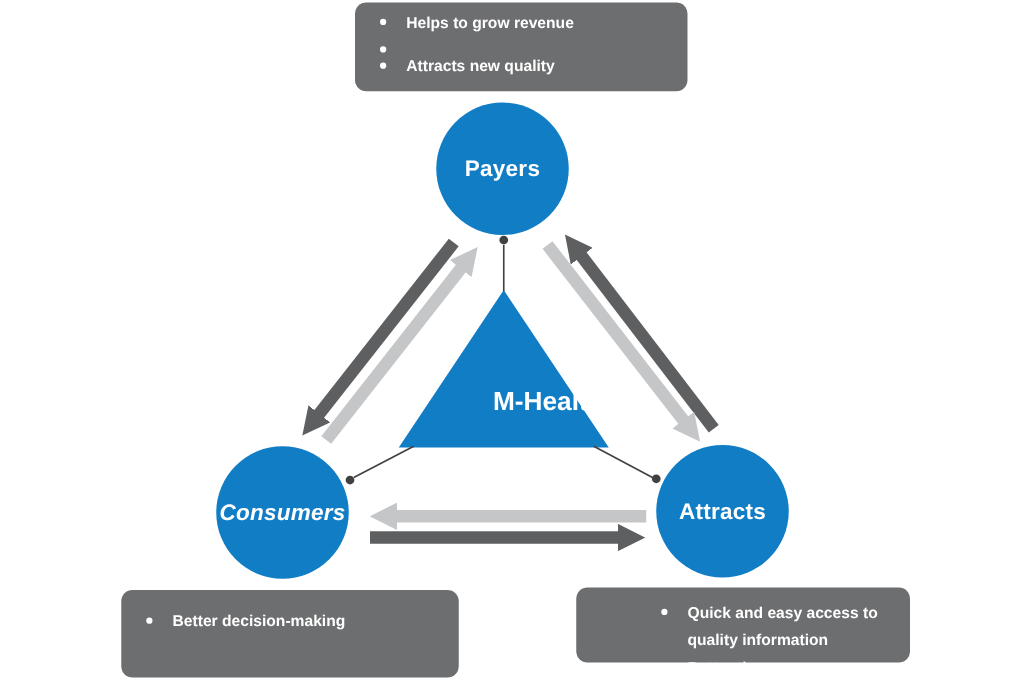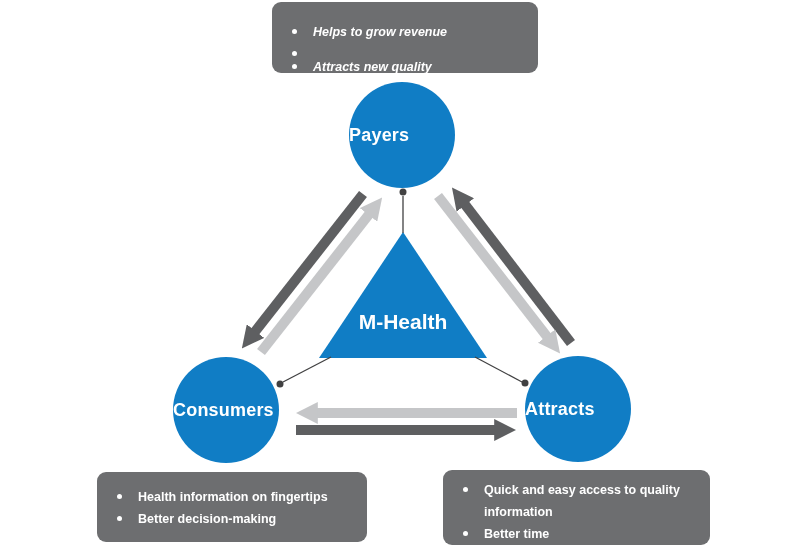--- a/index.html
+++ b/index.html
@@ -17,33 +17,33 @@
     background:#ffffff;
     overflow:hidden;
   }
   .layer{position:absolute;left:0;top:0;width:811px;height:547px;}
   
   .node{
     position:absolute;
     width:106px;height:106px;
     border-radius:50%;
     background:var(--node-blue,#107dc5);
-    display:flex;align-items:center;justify-content:flex-start;
+    display:flex;align-items:center;justify-content:center;
   }
   .node span{
     color:#ffffff;font-weight:bold;font-size:18px;letter-spacing:0.2px;
     white-space:nowrap;
   }
   .node-payers{left:349px;top:82px;}
-  .node-consumers{left:173px;top:357px;}
+  .node-consumers{left:173px;top:357px;font-style:italic;}
   .node-providers{left:525px;top:356px;}
   
   .tri-label{
     position:absolute;left:323px;top:310px;width:160px;
-    text-align:center;color:#ffffff;font-weight:bold;font-size:21px;
+    text-align:right;color:#ffffff;font-weight:bold;font-size:21px;
   }
   
   .callout{
     position:absolute;
     background:var(--callout-gray,#6d6e70);
     border-radius:9px;
     color:#ffffff;
     box-sizing:border-box;
   }
   .callout ul{
@@ -52,23 +52,23 @@
   .callout li{
     display:flex;align-items:flex-start;
     font-size:12.5px;font-weight:bold;line-height:22px;
   }
   .callout .dot{
     flex:0 0 auto;
     width:5px;height:5px;border-radius:50%;
     background:#ffffff;
     margin:8px 16px 0 20px;
   }
-  .callout-top{left:272px;top:2px;width:266px;height:71px;padding-top:19px;font-style:italic;}
+  .callout-top{left:284px;top:2px;width:266px;height:71px;padding-top:5px;}
   .callout-bl{left:97px;top:472px;width:270px;height:70px;padding-top:14px;}
-  .callout-br{left:443px;top:470px;width:267px;height:75px;padding-top:9px;}
+  .callout-br{left:461px;top:470px;width:267px;height:60px;padding-top:9px;padding-left:48px;}
   .callout-br li:first-child span.txt{max-width:200px;}
 </style>
 </head>
 <body>
 
 <div class="canvas">
 
   <svg class="layer" viewBox="0 0 811 547" aria-hidden="true">
     <defs>
       <marker id="head-dark" viewBox="0 0 10 10" refX="4" refY="5" markerWidth="2.2" markerHeight="2.2" orient="auto">
@@ -115,24 +115,20 @@
         <span class="dot"></span>
         <span class="txt">Attracts new quality</span>
       </li>
     </ul>
   </div>
 
   <div class="callout callout-bl">
     <ul>
       <li>
         <span class="dot"></span>
-        <span class="txt">Health information on fingertips</span>
-      </li>
-      <li>
-        <span class="dot"></span>
         <span class="txt">Better decision-making</span>
       </li>
     </ul>
   </div>
 
   <div class="callout callout-br">
     <ul>
       <li>
         <span class="dot"></span>
         <span class="txt">Quick and easy access to quality information</span>

